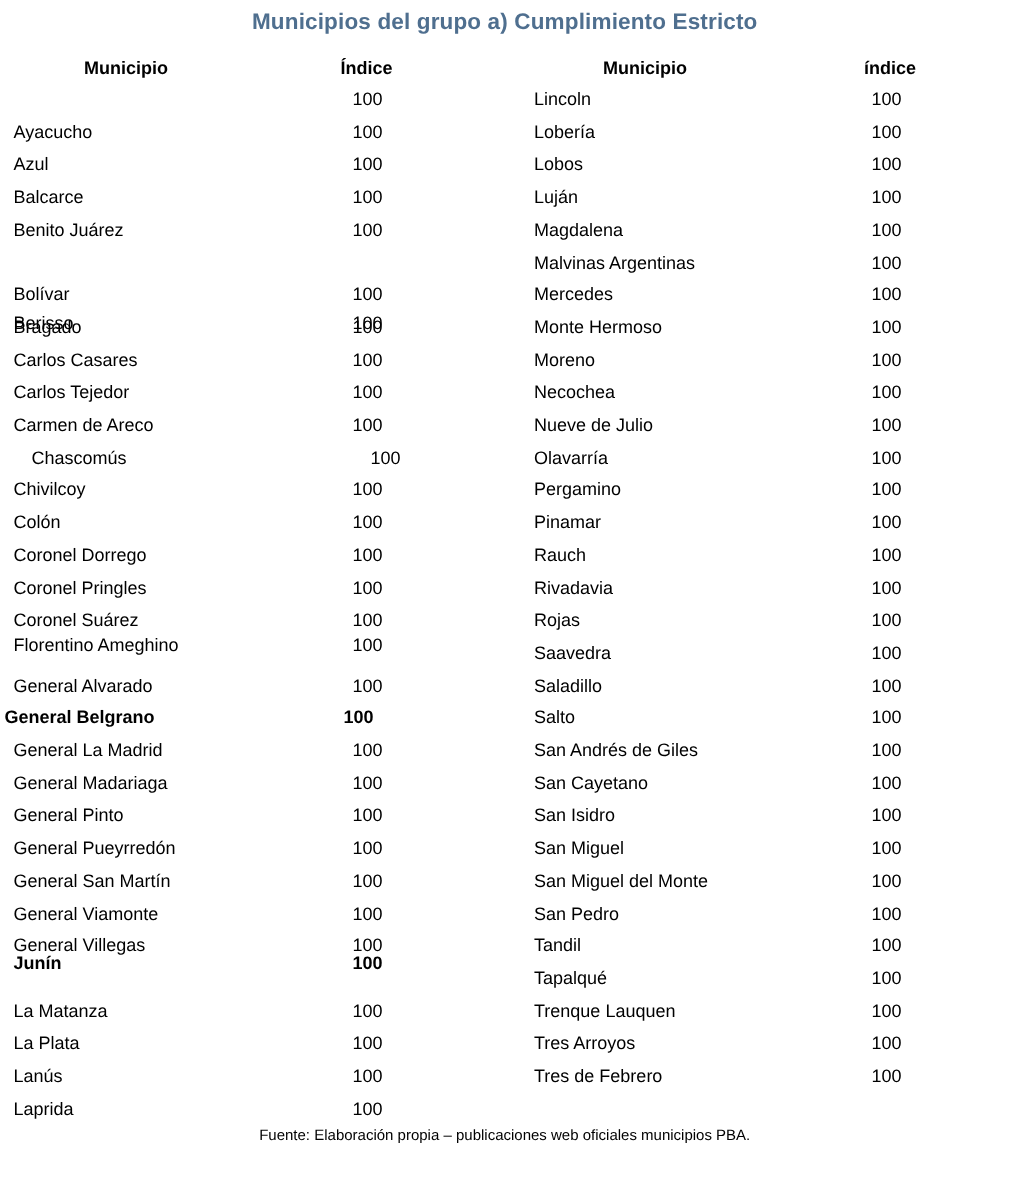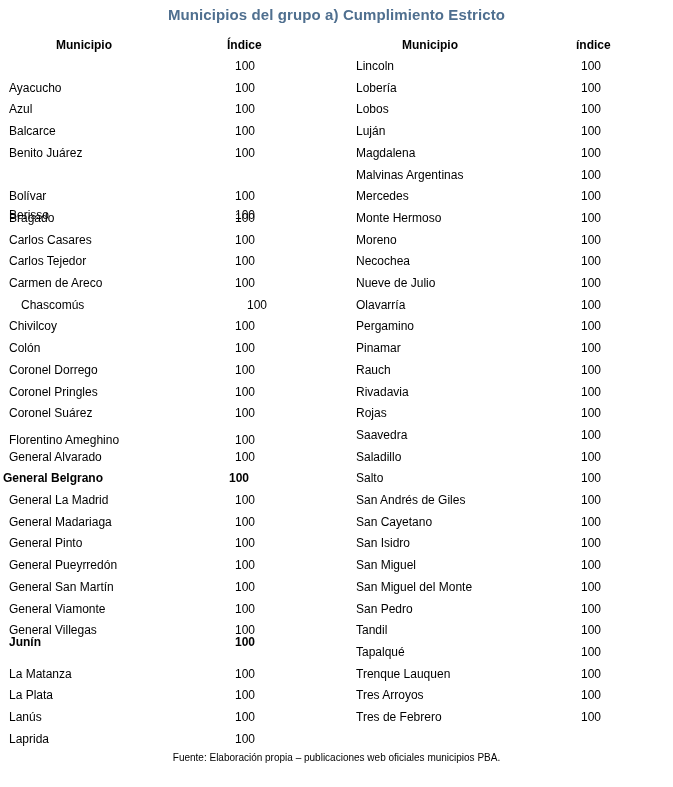--- a/index.html
+++ b/index.html
@@ -96,21 +96,21 @@
       <span class="val" style="left: 226px;">100</span>
     </div>
     <div class="row" style="top: 381.5px; left: 9px; width: 320px;">
       <span class="name">Coronel Pringles</span>
       <span class="val" style="left: 226px;">100</span>
     </div>
     <div class="row" style="top: 403.2px; left: 9px; width: 320px;">
       <span class="name">Coronel Suárez</span>
       <span class="val" style="left: 226px;">100</span>
     </div>
-    <div class="row" style="top: 430px; left: 9px; width: 320px;">
+    <div class="row" style="top: 420px; left: 9px; width: 320px;">
       <span class="name">Florentino Ameghino</span>
       <span class="val" style="left: 226px;">100</span>
     </div>
     <div class="row" style="top: 446.6px; left: 9px; width: 320px;">
       <span class="name">General Alvarado</span>
       <span class="val" style="left: 226px;">100</span>
     </div>
     <div class="row" style="top: 468.3px; left: 3px; width: 320px; font-weight: bold;">
       <span class="name">General Belgrano</span>
       <span class="val" style="left: 226px;">100</span>

